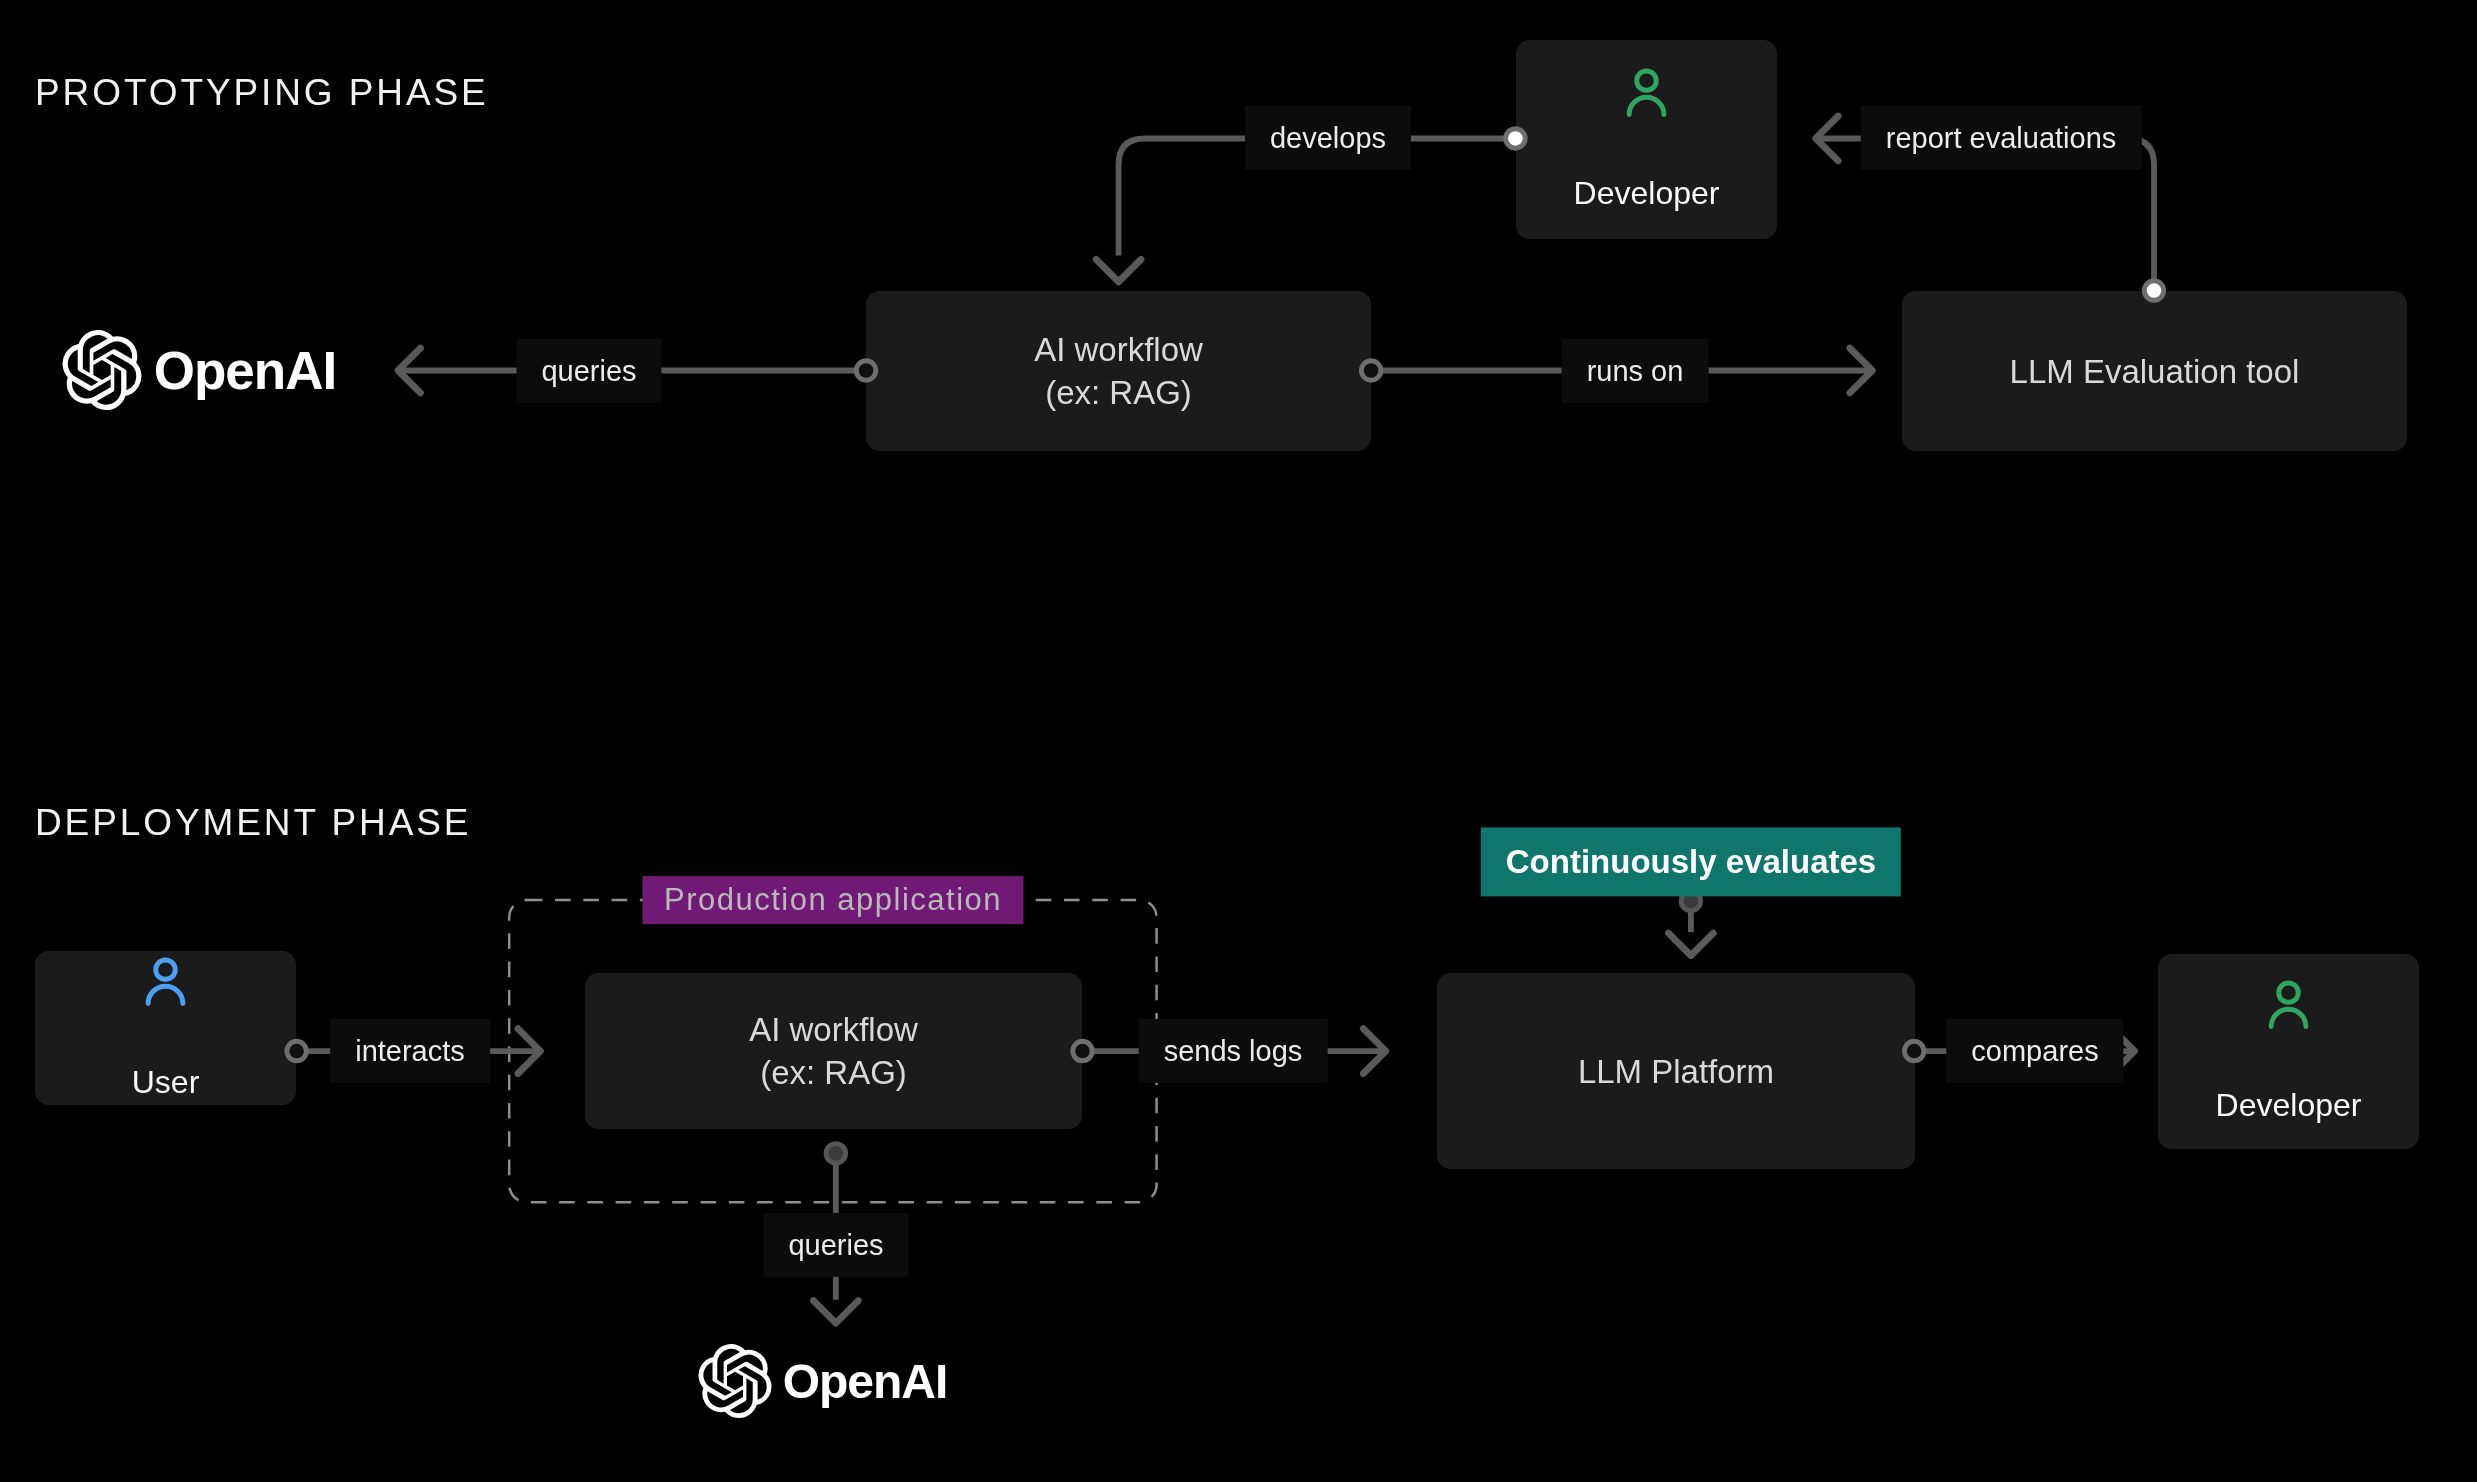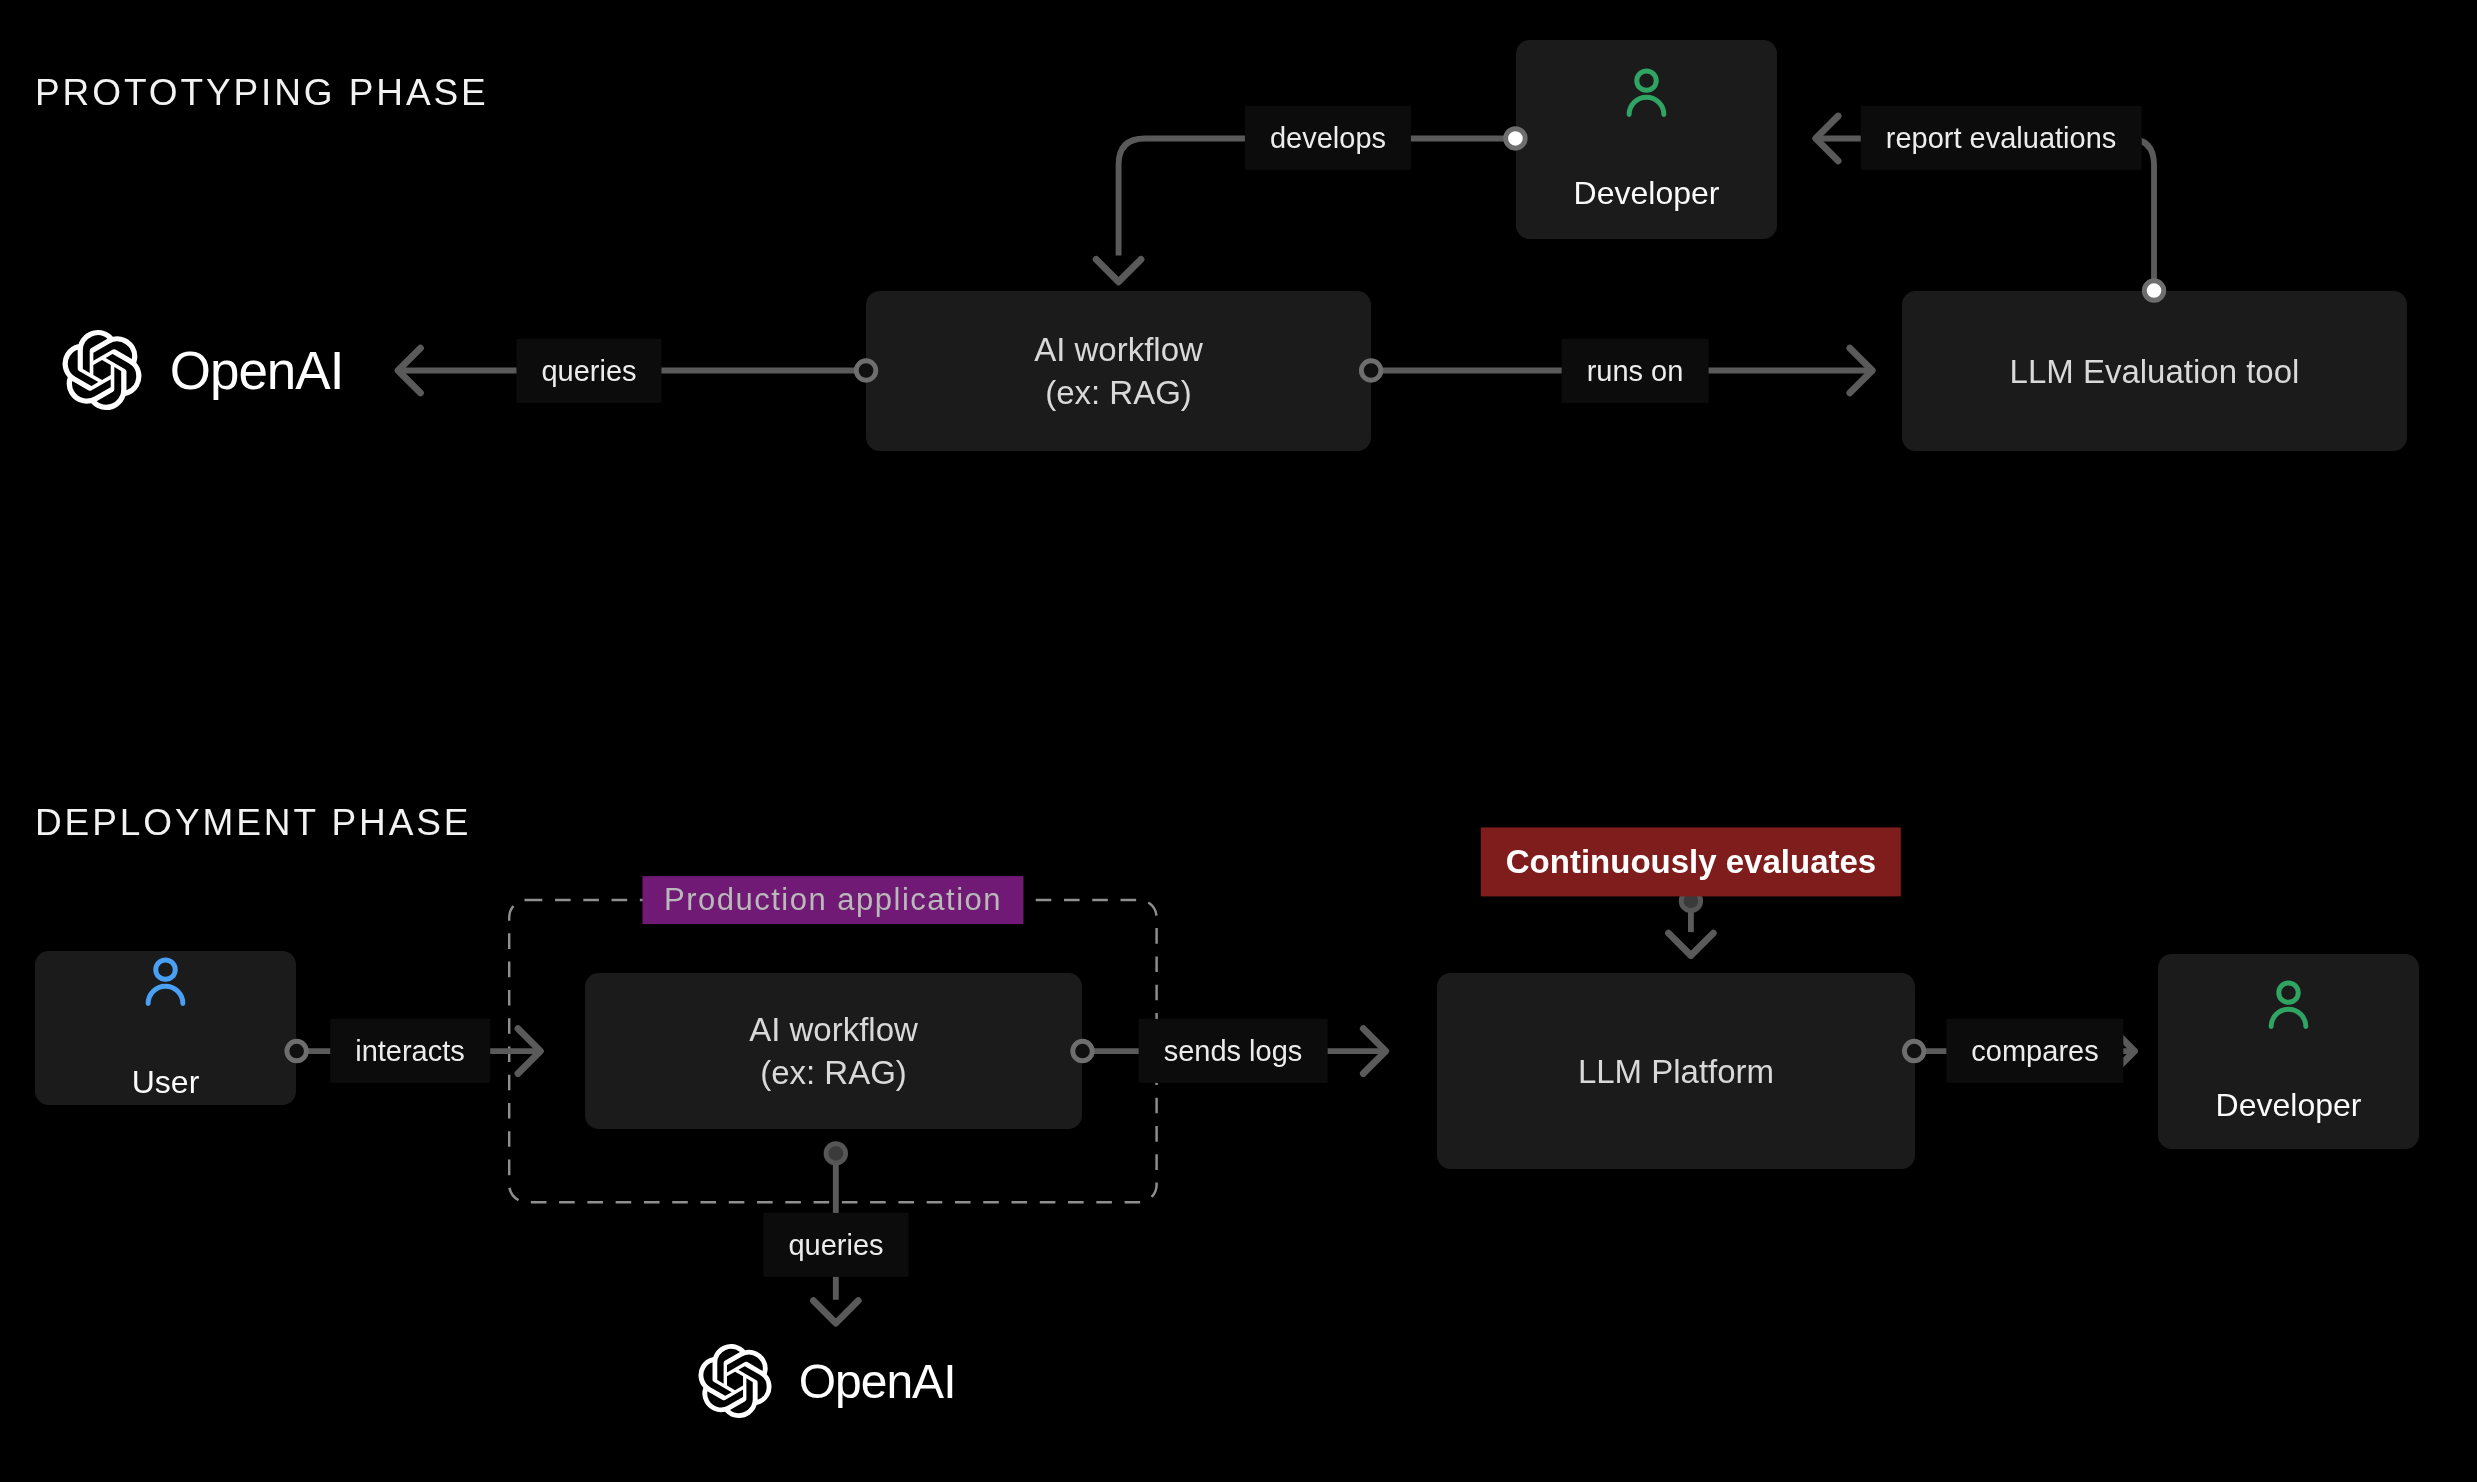--- a/index.html
+++ b/index.html
@@ -46,21 +46,21 @@
     font-size:29px;
     padding:15.6px 25px;
     white-space:nowrap;
     z-index:4;
     text-align:center;
   }
   .edge-label.bold-label{
     font-weight:700;
     color:#ffffff;
     font-size:33px;
-    background:#7f1d1d;
+    background:#0f766e;
   }
   .container-title{
     position:absolute;
     transform:translate(-50%,-50%);
     background:#701a75;
     color:#b9b9b9;
     font-size:31px;
     letter-spacing:1.5px;
     padding:5.9px 21.5px;
     white-space:nowrap;
@@ -68,24 +68,23 @@
   }
   .openai-logo{
     position:absolute;
     display:flex;
     align-items:center;
     z-index:2;
   }
   .openai-logo .openai-mark{display:block;}
   .openai-logo .openai-word{
     color:#fff;
-    font-weight:400;
+    font-weight:700;
     letter-spacing:-1px;
     white-space:nowrap;
-    margin-left:16px;
   }
   .openai-logo.logo-top .openai-mark{width:80px;height:80px;margin-right:11.7px;}
   .openai-logo.logo-top .openai-word{font-size:53px;}
   .openai-logo.logo-bottom .openai-mark{width:74px;height:74px;margin-right:10.7px;}
   .openai-logo.logo-bottom .openai-word{font-size:48px;}
   #connector-layer{
     position:absolute;left:0;top:0;z-index:3;
   }
   .line{fill:none;stroke:#5a5a5a;stroke-width:6;}
   .head{fill:none;stroke:#5a5a5a;stroke-width:7;stroke-linecap:round;stroke-linejoin:round;}

